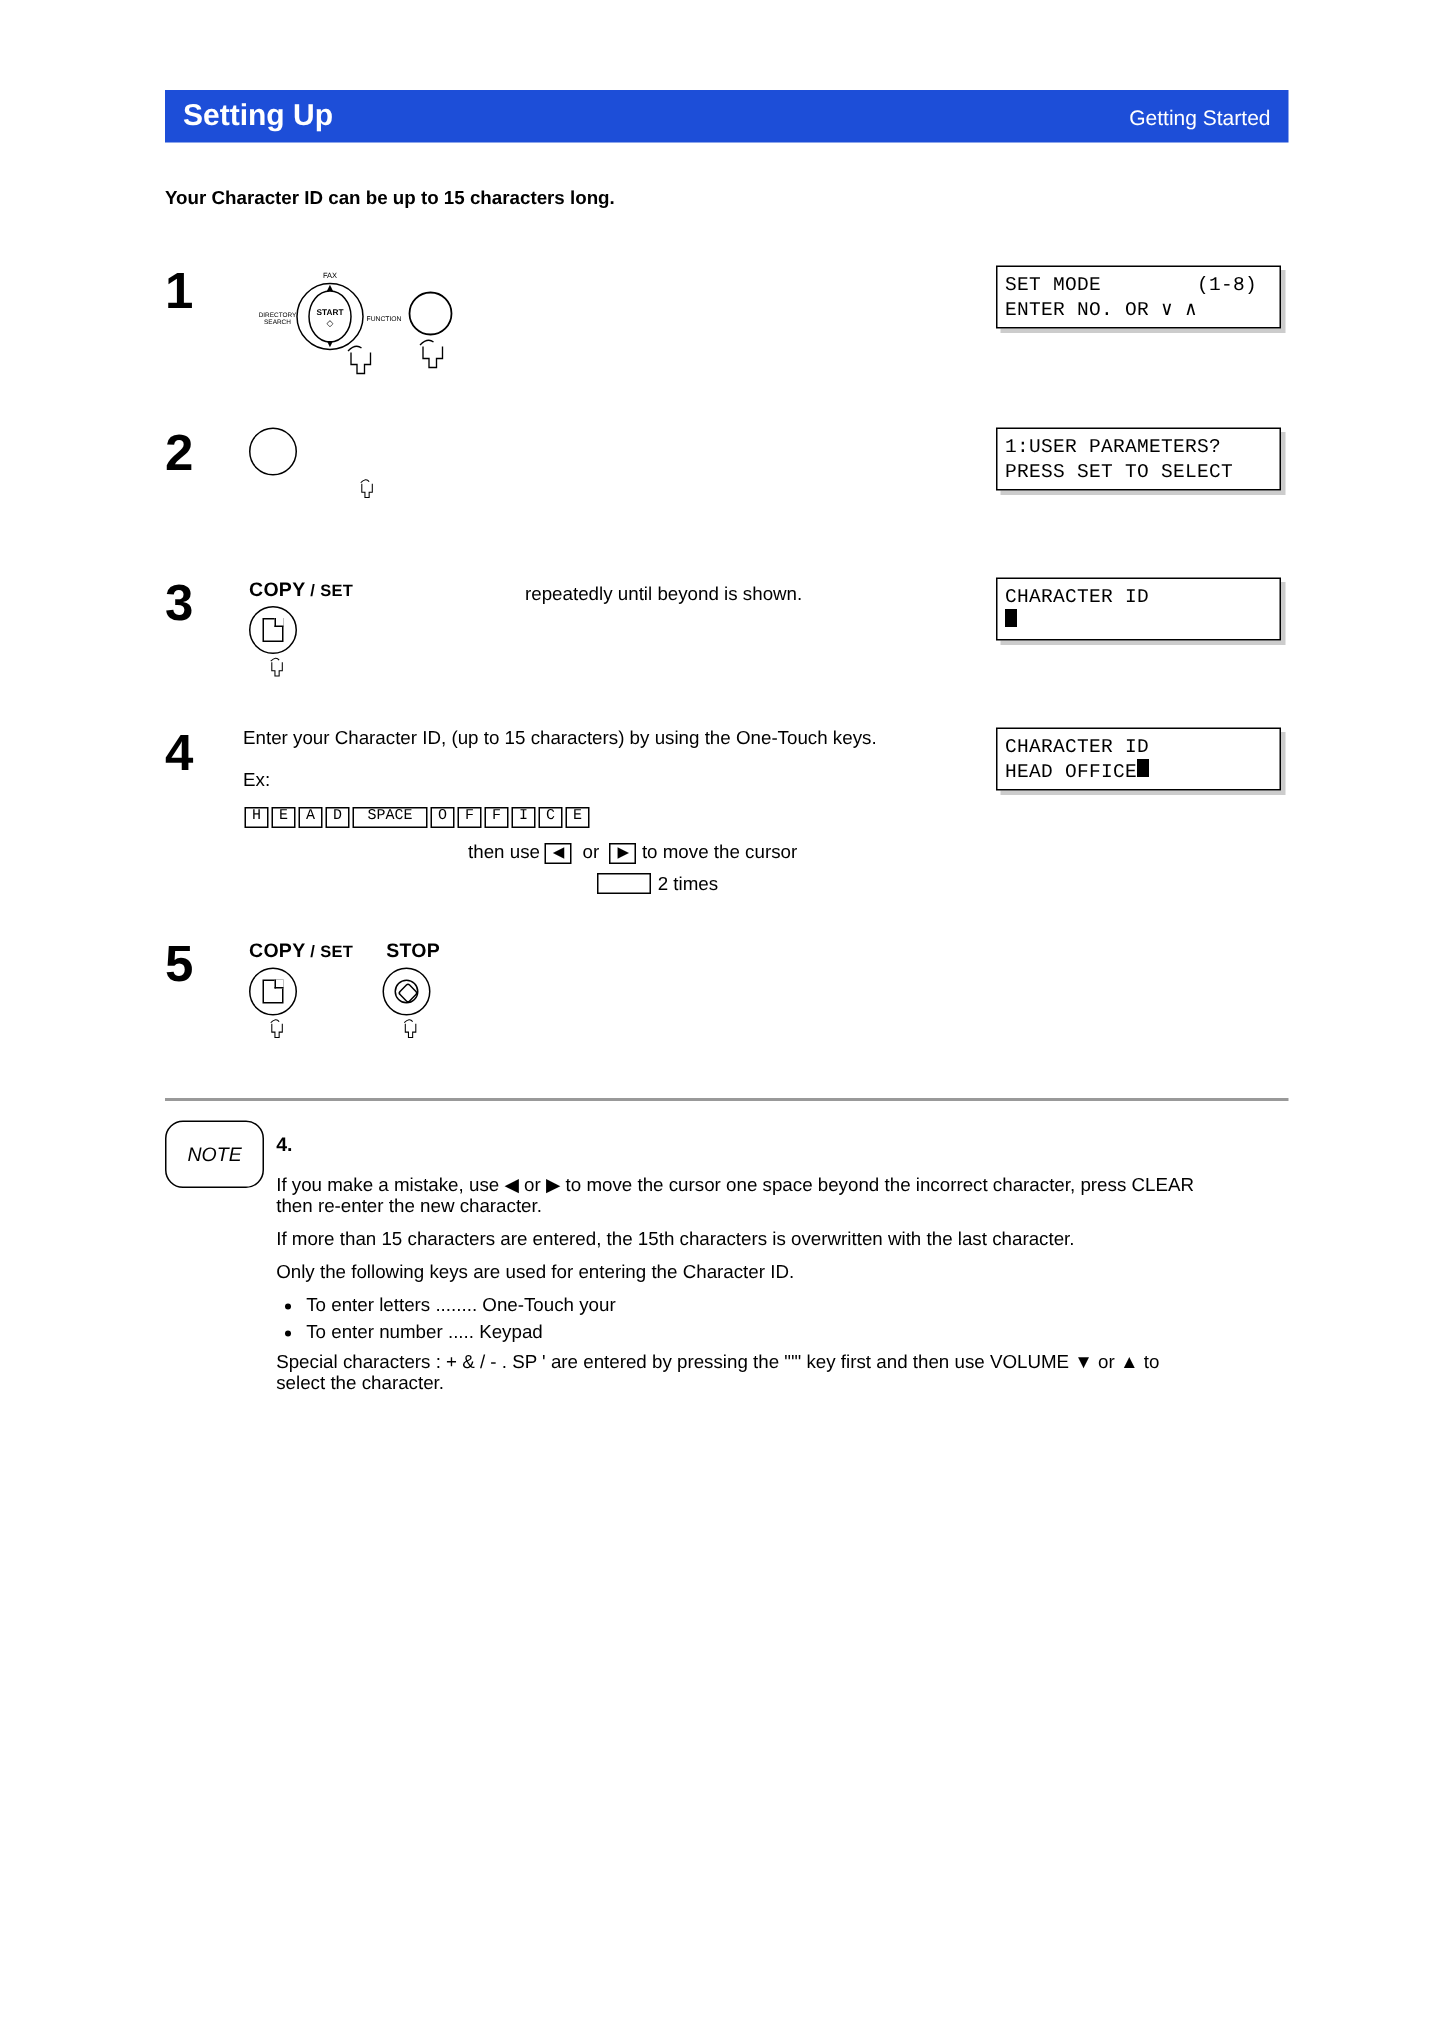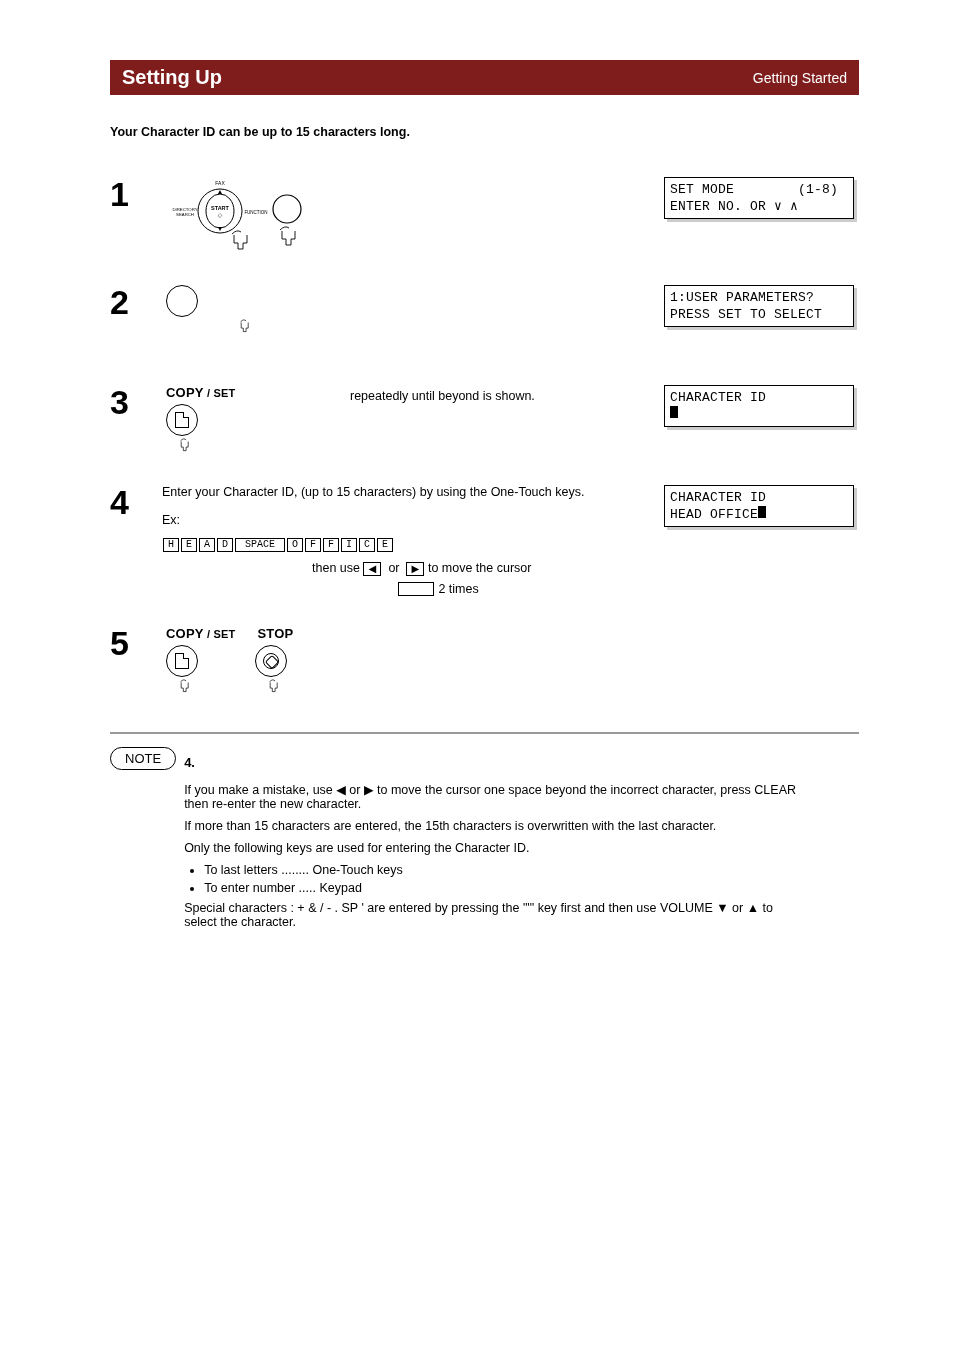--- a/index.html
+++ b/index.html
@@ -1,18 +1,18 @@
 <!DOCTYPE html>
 <html><head>
   <meta charset="utf-8">
   <style>
     * { margin: 0; padding: 0; box-sizing: border-box; }
     body { font-family: Arial, Helvetica, sans-serif; width: 954px; margin: 0 auto; color: #000; font-size: 13px; }
     .page { padding: 60px 95px 60px 110px; }
-    .header-bar { background: #7f1d1d; color: #fff; padding: 6px 12px; font-size: 20px; font-weight: bold; margin-bottom: 30px; }
+    .header-bar { background: #1d4ed8; color: #fff; padding: 6px 12px; font-size: 20px; font-weight: bold; margin-bottom: 30px; }
     .header-bar .right { float: right; font-size: 14px; font-weight: normal; padding-top: 4px; }
     .section-head { font-weight: bold; font-size: 14px; margin: 18px 0 4px 0; }
     .intro1 { margin: 0 0 10px 0; font-size: 12.5px; }
     .intro2 { margin: 0 0 38px 0; font-size: 12.5px; font-weight: bold; }
     .step-row { display: flex; align-items: flex-start; margin-bottom: 30px; min-height: 70px; }
     .step-num { font-size: 34px; font-weight: bold; width: 52px; line-height: 34px; }
     .step-body { flex: 1; display: flex; gap: 28px; }
     .step-left { width: 160px; }
     .step-mid { flex: 1; font-size: 12.5px; padding-top: 4px; }
     .step-right { width: 195px; }
@@ -40,22 +40,22 @@
     }
     .keycap-long { min-width: 50px; }
     .keycap-wide { min-width: 36px; }
     .arrowkey {
       display:inline-block; width:18px; height:14px; border:1px solid #000; text-align:center;
       line-height:12px; font-size:10px; vertical-align:middle; background:#fff;
     }
     .under-divider { height: 3px; border-top: 2px solid #999; margin: 36px 0 12px 0; }
     .notes-sub { font-weight: bold; font-size: 13px; margin: 8px 0 12px 0; }
     .pill {
-      display:inline-block; border:1.2px solid #000; border-radius: 12px; padding: 3px 14px;
-      font-size: 13px; margin-right: 8px; vertical-align: top;
+      display:inline-block; border:1.2px solid #000; border-radius: 12px; padding: 14px 14px;
+      font-size: 13px; margin-right: 8px; vertical-align: top; font-style: italic;
     }
     .note-body { display:inline-block; width: 620px; vertical-align: top; font-size: 12.5px; }
     .note-body p { margin-bottom: 8px; }
     ul.keylist { list-style: disc; margin: 6px 0 6px 20px; }
     ul.keylist li { margin-bottom: 4px; }
     .small-indent { margin-left: 0; }
     .round-btn {
       width: 32px; height: 32px; border: 1.6px solid #000; border-radius: 50%;
       display: flex; align-items: center; justify-content: center; background:#fff;
     }
@@ -226,20 +226,20 @@
   <div class="under-divider"></div>
 
   <div style="display:flex; align-items:flex-start;">
     <span class="pill">NOTE</span>
     <div class="note-body">
       <div class="notes-sub">4.</div>
       <p>If you make a mistake, use ◀ or ▶ to move the cursor one space beyond the incorrect character, press CLEAR then re-enter the new character.</p>
       <p>If more than 15 characters are entered, the 15th characters is overwritten with the last character.</p>
       <p>Only the following keys are used for entering the Character ID.</p>
       <ul class="keylist">
-        <li>To last letters ........ One-Touch keys</li>
+        <li>To enter letters ........ One-Touch your</li>
         <li>To enter number ..... Keypad</li>
       </ul>
       <p class="small-indent">Special characters : +  &amp;  /  -  .  SP  '  are entered by pressing the "'" key first and then use VOLUME   ▼   or   ▲   to select the character.</p>
     </div>
   </div>
 
 </div>
 
 </body></html>

